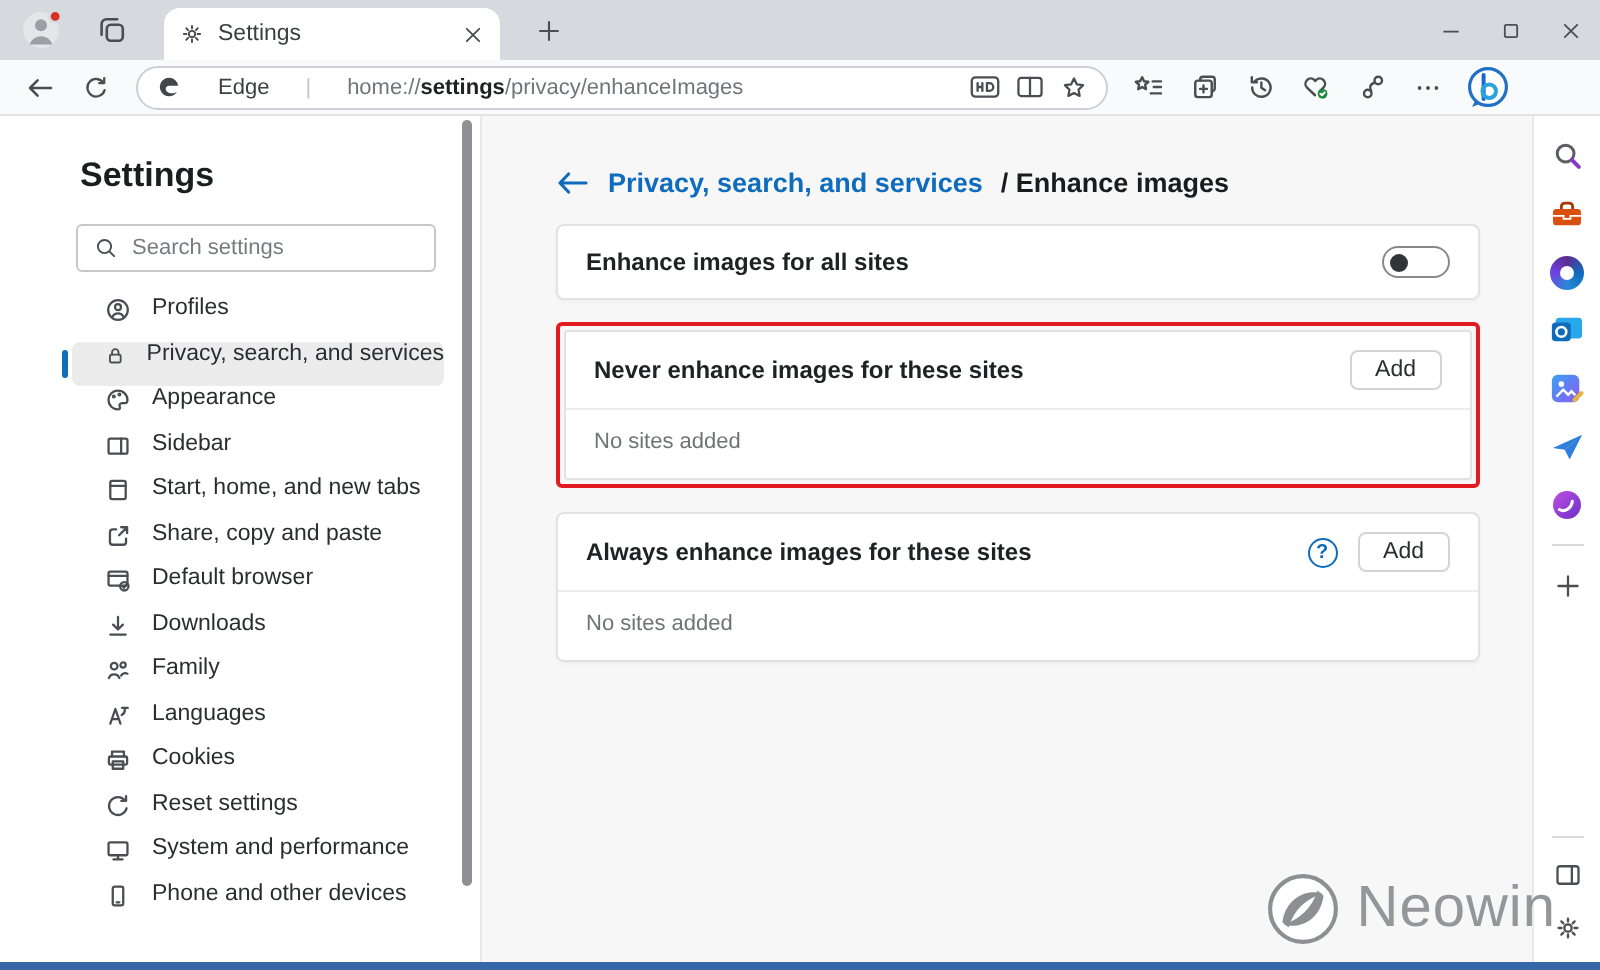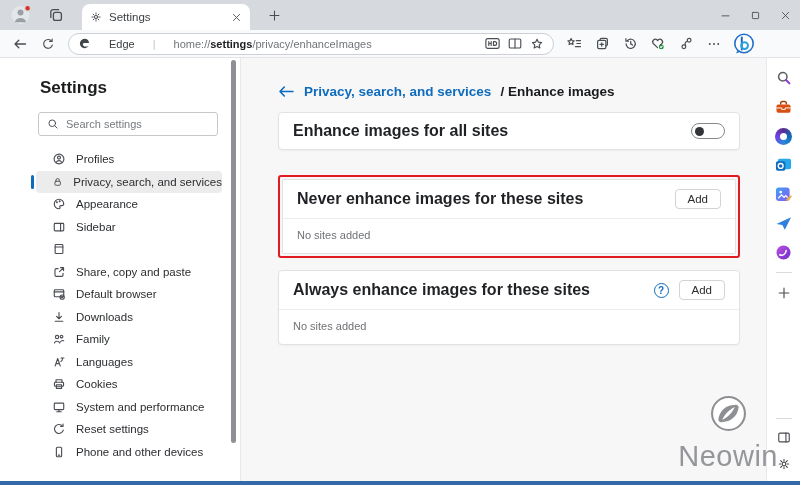--- a/index.html
+++ b/index.html
@@ -33,61 +33,61 @@
   .addr-icons { display:flex; gap:8px; align-items:center; }
 
   
   .content { flex:1; display:flex; min-height:0; }
   .sidebar { width:226px; background:#fff; padding:16px 0 0 36px; flex:none; }
   .sb-title { font-size:17px; font-weight:700; color:#1b1d1f; margin:4px 0 14px 4px; }
   .sb-search { width:180px; height:24px; border:1px solid #c6c8cc; border-radius:3px; background:#fff;
                display:flex; align-items:center; gap:7px; padding:0 8px; margin-left:2px; margin-bottom:12px; }
   .sb-search input { border:none; outline:none; width:130px; font-size:11px; color:#333; background:transparent; font-family:inherit; }
   .sb-search input::placeholder { color:#767b80; }
-  .sb-item { height:22.5px; width:186px; display:flex; align-items:center; gap:10px; padding-left:16px;
+  .sb-item { height:22.5px; width:186px; display:flex; gap:10px; padding-left:16px;
              border-radius:4px; position:relative; cursor:pointer; }
   .sb-item .sbl { font-size:11.5px; color:#2b2d30; white-space:nowrap; }
   .sb-item.sel { background:#ececed; }
   .sb-item.sel::before { content:""; position:absolute; left:-5px; top:4px; width:3px; height:14px;
                          border-radius:2px; background:#0f6cbd; }
   .sb-scroll { width:14px; position:relative; background:#fff; flex:none; }
   .sb-thumb { position:absolute; left:5px; top:2px; width:5px; height:383px; background:#8f9094; border-radius:3px; cursor:pointer; }
   .vdiv { width:1px; background:#e8e9eb; flex:none; }
 
   .main { flex:1; background:#f7f7f8; padding:26px 26px 0 37px; position:relative; min-width:0; }
   .crumb { display:flex; align-items:center; gap:9px; margin-bottom:13px; }
   .crumb-parent { font-size:13.5px; font-weight:700; color:#0f6cbd; cursor:pointer; }
   .crumb-cur { font-size:13.5px; font-weight:700; color:#191b1e; }
   .card { background:#fff; border:1px solid #e2e2e4; border-radius:4px; box-shadow:0 1px 2px rgba(0,0,0,.04); }
   .card-row { height:36px; display:flex; align-items:center; padding:0 14px; gap:10px; }
-  .card-title { font-size:16px; font-weight:700; color:#1f2124; flex:1; }
+  .card-title { font-size:12px; font-weight:700; color:#1f2124; flex:1; }
   .card-div { height:1px; background:#ededee; }
   .card-empty { padding:10px 14px 12px; font-size:11px; color:#707276; }
-  .red-box { margin-top:25px; border:2.5px solid #e21b22; border-radius:3px; padding:2px; }
+  .red-box { margin-top:11px; border:2.5px solid #e21b22; border-radius:3px; padding:2px; }
   .red-box .card { border-radius:2px; box-shadow:none; }
   .gap12 { height:12px; }
   .add-btn { font-size:11.5px; color:#2b2d30; background:#fff; border:1px solid #d2d3d6; border-radius:4px;
              padding:3px 12px; cursor:pointer; font-family:inherit; }
   .help-q { width:15px; height:15px; border:1.5px solid #0f6cbd; border-radius:50%; color:#0f6cbd;
             font-size:10px; font-weight:700; display:flex; align-items:center; justify-content:center; cursor:pointer; }
   .toggle { width:34px; height:16px; border:1px solid #87898d; border-radius:9px; background:#fff; position:relative; cursor:pointer; }
   .toggle .knob { position:absolute; left:3px; top:2.5px; width:9px; height:9px; border-radius:50%; background:#323438; }
 
   .rightbar { width:33px; background:#fff; flex:none; display:flex; flex-direction:column; align-items:center;
               padding:11px 0 8px; gap:11px; }
   .rb-ic { width:18px; height:18px; display:flex; align-items:center; justify-content:center; cursor:pointer; flex:none; }
   .rb-div { width:16px; height:1px; background:#d9dadd; flex:none; }
   .rb-bottom { margin-top:auto; display:flex; flex-direction:column; align-items:center; gap:9px; }
   .donut { width:17px; height:17px; border-radius:50%;
            background:conic-gradient(#5b2d90,#0f6cbd,#2b88d8,#7141e1,#5b2d90); position:relative; }
   .donut::after { content:""; position:absolute; left:5px; top:5px; width:7px; height:7px; border-radius:50%; background:#fff; }
 
   .bottom-edge { height:4px; background:#3568a9; flex:none; }
 
-  .watermark { position:absolute; right:22px; bottom:12px; display:flex; align-items:center; gap:8px; z-index:6;flex-direction:column; }
+  .watermark { position:absolute; right:22px; bottom:12px; display:flex; align-items:center; gap:8px; z-index:6; }
   .watermark span { font-size:29px; color:#949699; letter-spacing:.5px; }
 
   svg { display:block; }
   .st { stroke:#4a4d52; fill:none; stroke-width:1.3; stroke-linecap:round; stroke-linejoin:round; }
 </style>
 </head>
 <body>
 
 <div class="window">
 
@@ -265,20 +265,21 @@
           <rect x="2.6" y="3.8" width="10.8" height="8.6" rx="1"></rect>
             <path d="M9.8 3.8v8.6"></path>
         </svg>
           <span class="sbl">Sidebar</span>
       </div>
       <div class="sb-item">
         <svg width="14" height="14" viewBox="0 0 16 16" class="st">
           <rect x="3.6" y="2.8" width="8.8" height="10.4" rx="1"></rect>
             <path d="M3.6 5.7h8.8"></path>
         </svg>
+          <span class="sbl">Start, home, and new tabs</span>
       </div>
       <div class="sb-item">
         <svg width="14" height="14" viewBox="0 0 16 16" class="st">
           <path d="M7 4.2H5a1.6 1.6 0 0 0-1.6 1.6v5.6A1.6 1.6 0 0 0 5 13h6a1.6 1.6 0 0 0 1.6-1.6V9.5"></path>
           <path d="M9.8 3h3.4v3.4M13 3.2 8.6 7.6"></path>
         </svg>
           <span class="sbl">Share, copy and paste</span>
       </div>
       <div class="sb-item">
         <svg width="14" height="14" viewBox="0 0 16 16" class="st">
@@ -314,31 +315,31 @@
       <div class="sb-item">
         <svg width="14" height="14" viewBox="0 0 16 16" class="st">
           <path d="M4.6 6V3.2h6.8V6"></path>
             <rect x="2.8" y="6" width="10.4" height="4.6" rx="1"></rect>
             <rect x="5" y="8.8" width="6" height="4.2"></rect>
         </svg>
           <span class="sbl">Cookies</span>
       </div>
       <div class="sb-item">
         <svg width="14" height="14" viewBox="0 0 16 16" class="st">
+          <path d="M12.9 9.3A5.1 5.1 0 1 1 12 4.9"></path>
+            <path d="M12.6 2.4v2.7H9.9"></path>
+        </svg>
+          <span class="sbl">Reset settings</span>
+      </div>
+      <div class="sb-item">
+        <svg width="14" height="14" viewBox="0 0 16 16" class="st">
           <rect x="2.6" y="3.6" width="10.8" height="7.4" rx="1"></rect>
             <path d="M8 11v2.2M5.4 13.4h5.2"></path>
         </svg>
           <span class="sbl">System and performance</span>
-      </div>
-      <div class="sb-item">
-        <svg width="14" height="14" viewBox="0 0 16 16" class="st">
-          <path d="M12.9 9.3A5.1 5.1 0 1 1 12 4.9"></path>
-            <path d="M12.6 2.4v2.7H9.9"></path>
-        </svg>
-          <span class="sbl">Reset settings</span>
       </div>
       <div class="sb-item">
         <svg width="14" height="14" viewBox="0 0 16 16" class="st">
           <rect x="5" y="2.6" width="6" height="10.8" rx="1.2"></rect>
             <path d="M7.2 11.6h1.6"></path>
         </svg>
           <span class="sbl">Phone and other devices</span>
       </div>
     </div>
 

